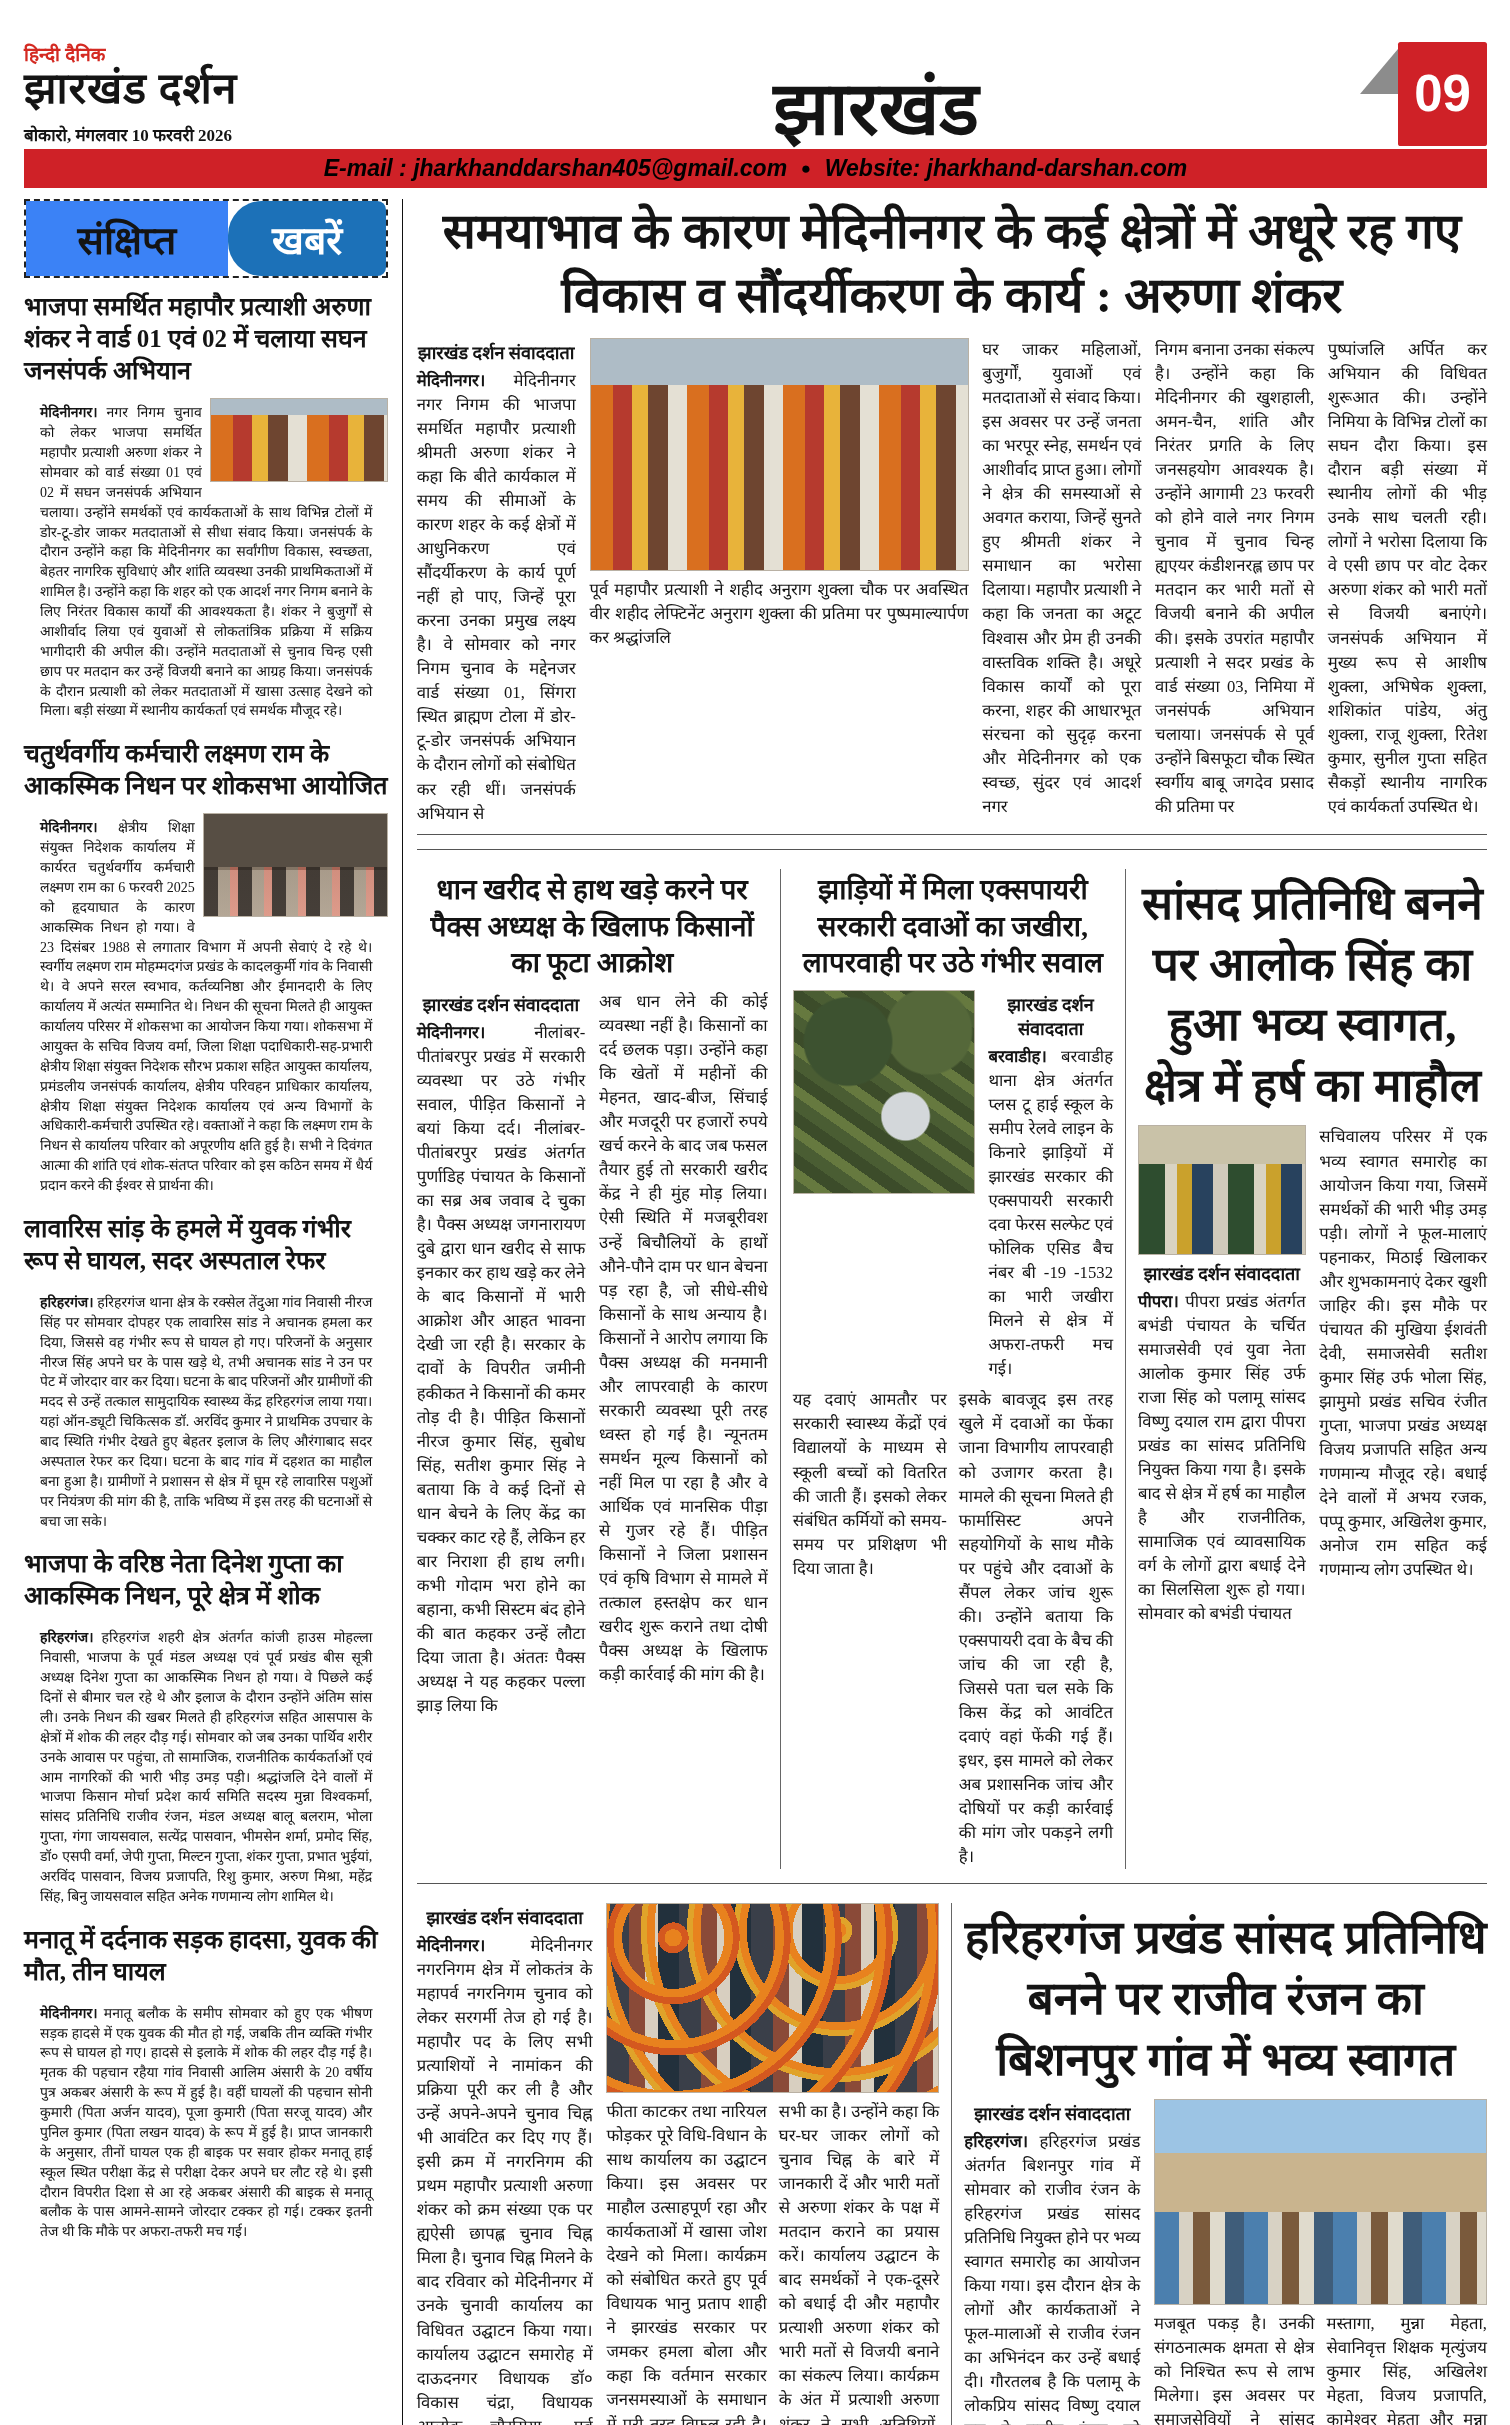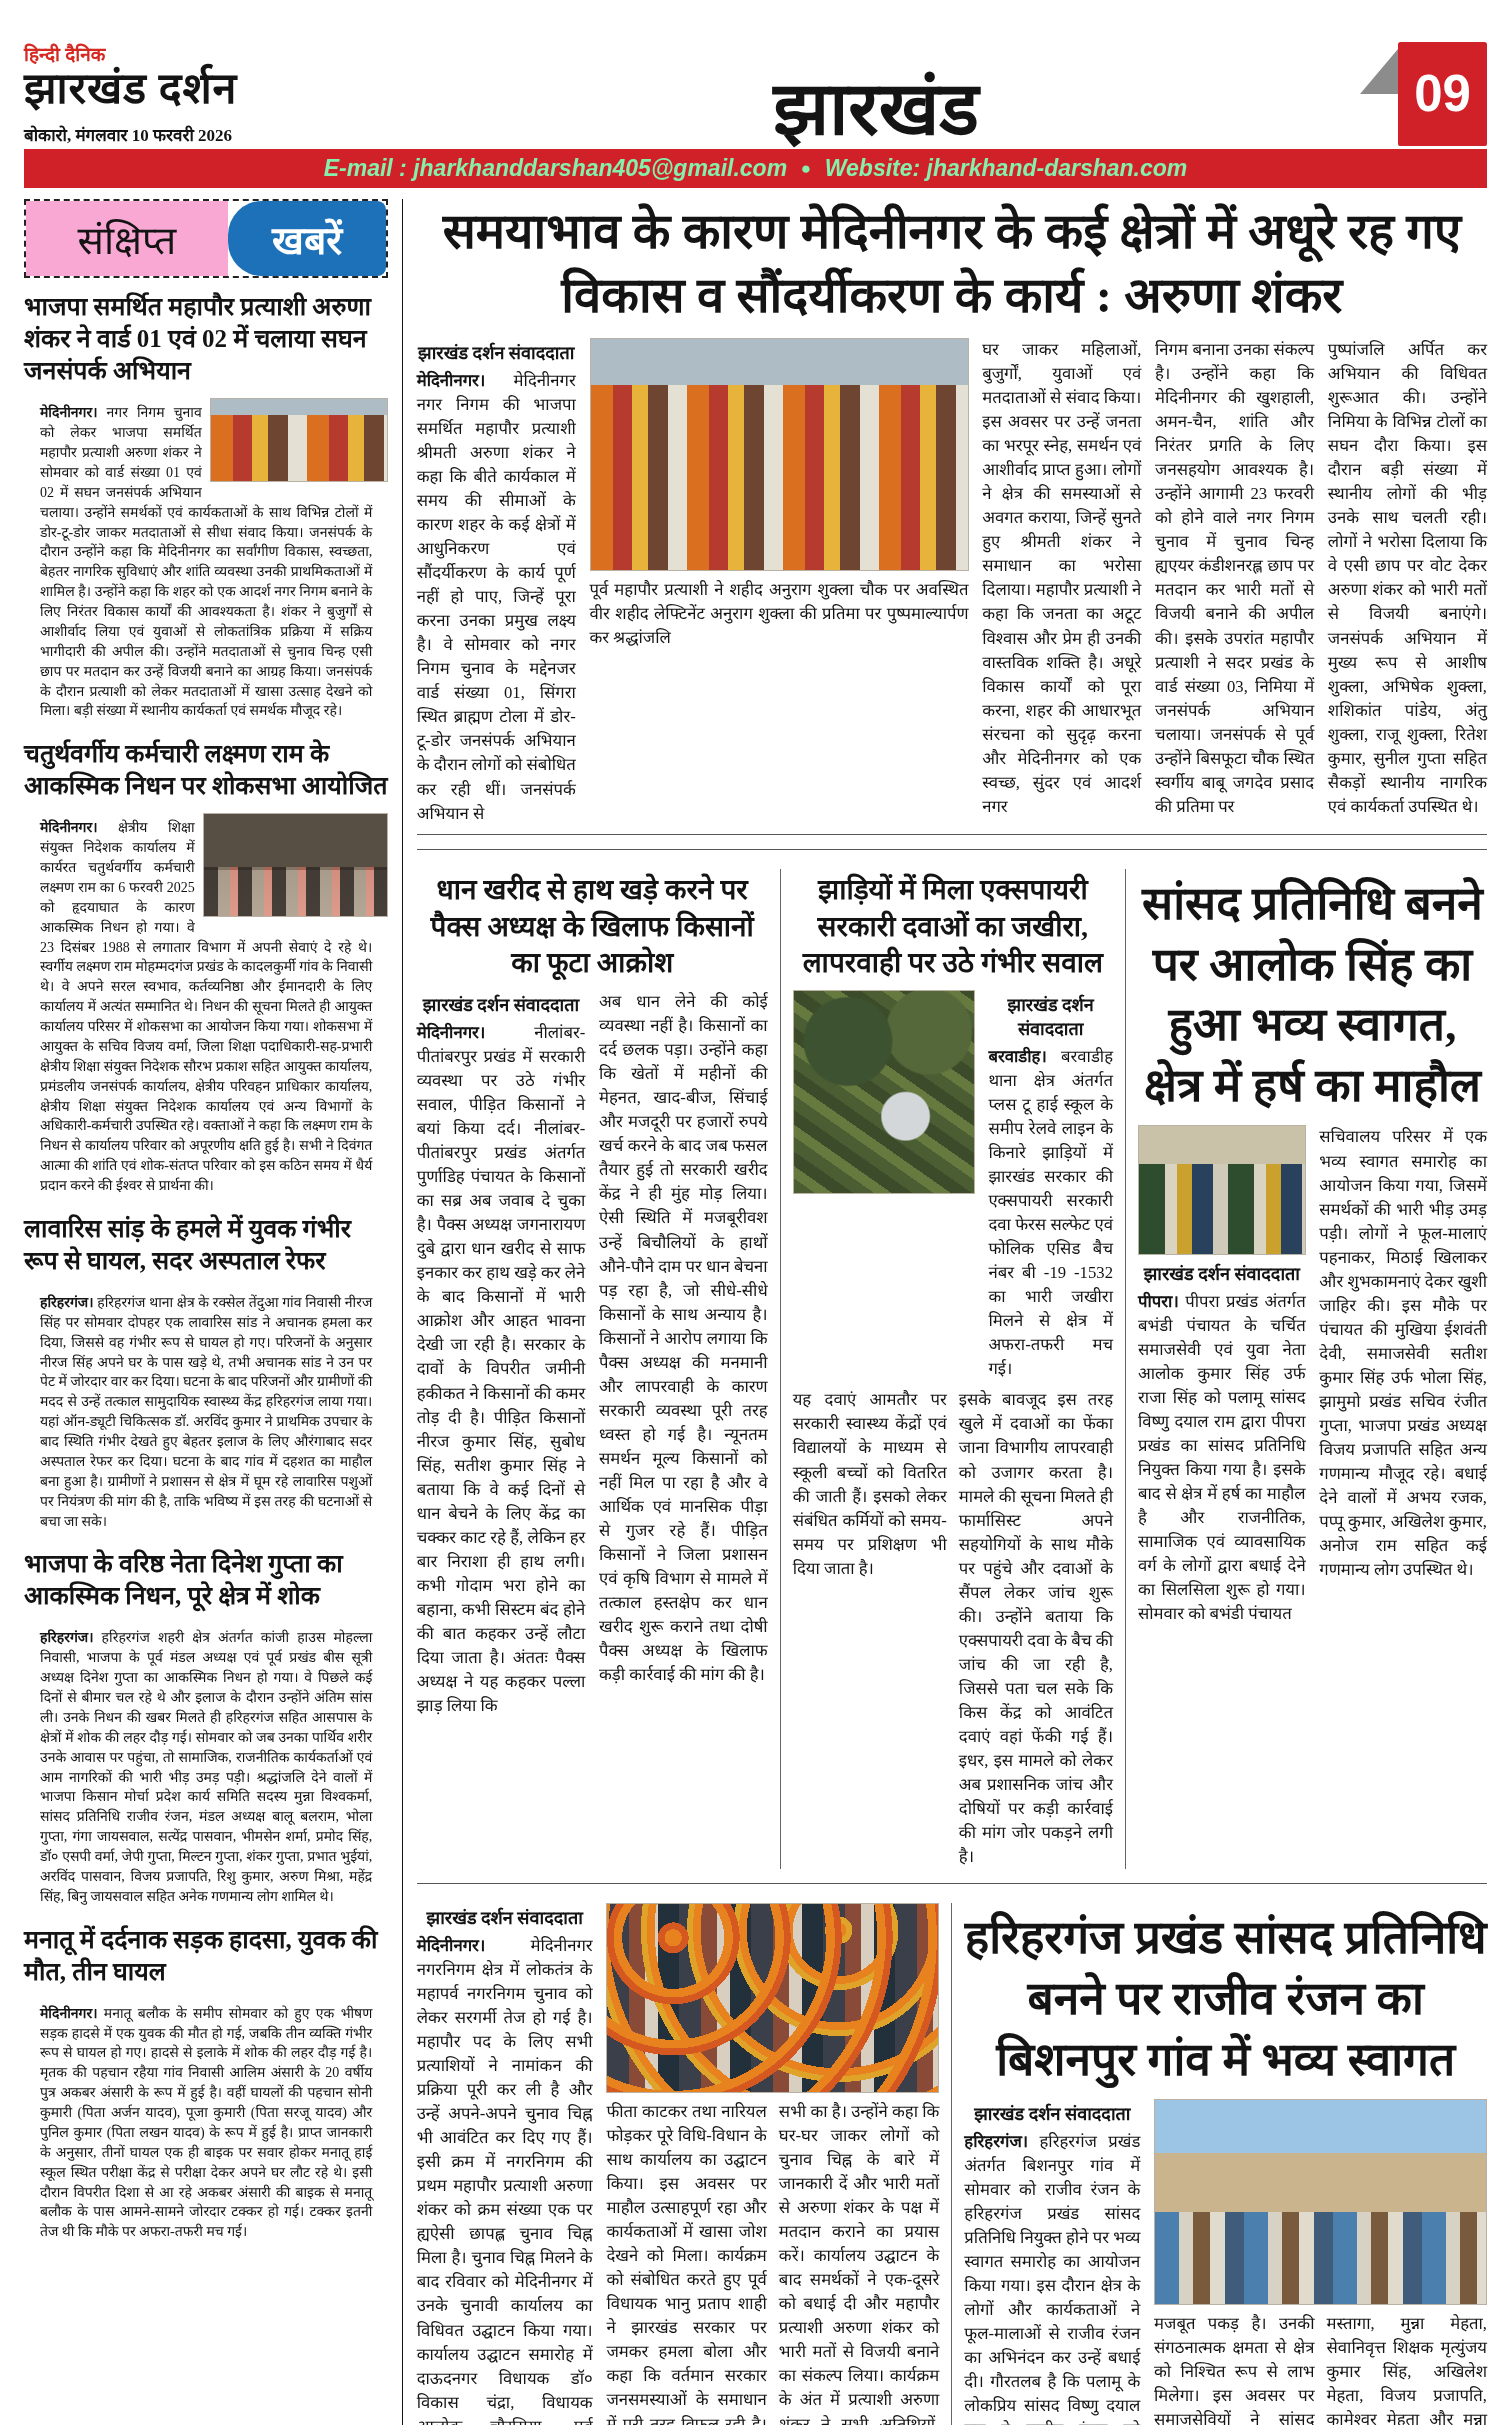--- a/index.html
+++ b/index.html
@@ -9,39 +9,39 @@
   .masthead{display:flex;justify-content:space-between;align-items:flex-end;height:130px;margin-top:9px;}
   .mast-left{width:368px;}
   .tagline{color:#d42a22;font-weight:700;font-size:19px;font-family:"Liberation Sans",sans-serif;}
   .paper-name{font-size:43px;font-weight:800;line-height:1.02;letter-spacing:0.9px;}
   .edition{font-size:17px;font-weight:700;margin-top:12px;}
   .mast-center{font-size:74px;font-weight:800;line-height:1;margin-top:26px;}
   .pagenum-wrap{display:flex;align-items:flex-start;}
   .pagenum-tri{width:0;height:0;border-bottom:45px solid #8c8c8c;border-left:38px solid transparent;margin-top:6.9px;}
   .pagenum-box{width:89px;height:104px;background:#cf2127;color:#fff;display:flex;align-items:center;justify-content:center;
                font-size:51px;font-weight:800;font-family:"Liberation Sans",sans-serif;border-radius:2.6px;}
-  .contact-bar{background:#cf2127;color:#86efac;font-family:"Liberation Sans",sans-serif;font-weight:700;font-style:italic;
+  .contact-bar{background:#cf2127;color:#000000;font-family:"Liberation Sans",sans-serif;font-weight:700;font-style:italic;
                font-size:23px;height:39px;display:flex;align-items:center;justify-content:center;gap:13.7px;margin-top:3.4px;}
   .dot-sep{font-size:17px;font-style:normal;}
   
   .content{display:flex;margin-top:10.3px;}
   .briefs{flex:0 0 379px;border-right:1.7px solid #111;padding-right:13.7px;box-sizing:border-box;}
   .main{flex:1;padding-left:13.7px;box-sizing:border-box;min-width:0;}
   
   .byline{font-weight:700;font-size:18px;text-align:center;margin:1.7px 0 5.1px;}
   .acol{font-size:16.7px;line-height:1.44;text-align:justify;margin:0;}
   .dl{font-weight:700;}
   .h-main{font-size:49px;font-weight:800;line-height:1.3;text-align:center;margin:1.7px 0 10.3px;}
   .h-md{font-size:28px;font-weight:800;line-height:1.3;text-align:center;margin:3.4px 0 8.6px;}
   .h-lg{font-size:46px;font-weight:700;line-height:1.32;text-align:center;margin:5.1px 0 8.6px;}
   .brief{margin-bottom:17px;}
   .brief h3{font-size:25px;line-height:1.28;margin:0 0 6.9px;font-weight:800;}
   .brief p{margin:16px;font-size:14px;line-height:1.42;text-align:justify;}
   .briefs-head{border:2.6px dashed #222;display:flex;height:75px;margin-bottom:13.7px;}
-  .bh-left{flex:1;background:#f9a8d4;display:flex;align-items:center;justify-content:center;font-size:39px;font-weight:400;}
+  .bh-left{flex:1;background:#3b82f6;display:flex;align-items:center;justify-content:center;font-size:39px;font-weight:700;}
   .bh-right{flex:0 0 44%;background:#1c71b8;color:#ffffff;border-radius:34px 8.6px 8.6px 34px;display:flex;align-items:center;justify-content:center;font-size:39px;font-weight:800;}
   .art-cols{display:flex;gap:13.7px;}
   .art-cols > *{flex:1;min-width:0;}
   .band{display:flex;border-top:0.9px solid #555;margin-top:13.7px;padding-top:19px;}
   .band > section{min-width:0;}
   .vdiv{border-left:0.9px solid #666;padding-left:12px;margin-left:12px;}
   .sub2{display:flex;gap:12px;margin-top:6.9px;}
   .sub2 > *{flex:1;min-width:0;}
   
   .photo{position:relative;overflow:hidden;border:0.9px solid #b9b1a4;box-sizing:border-box;}

